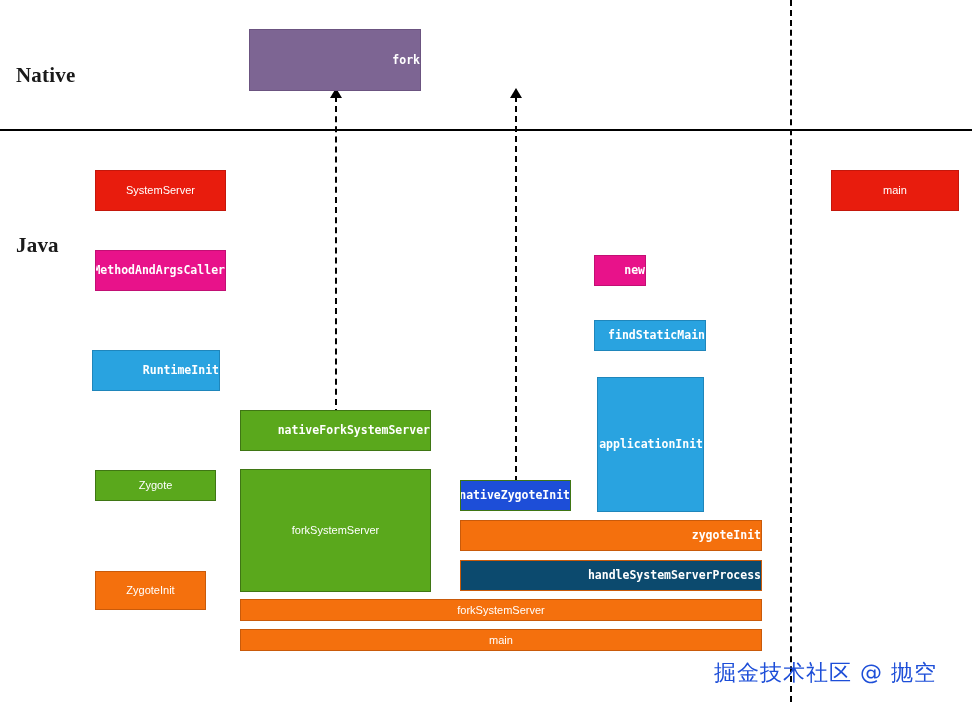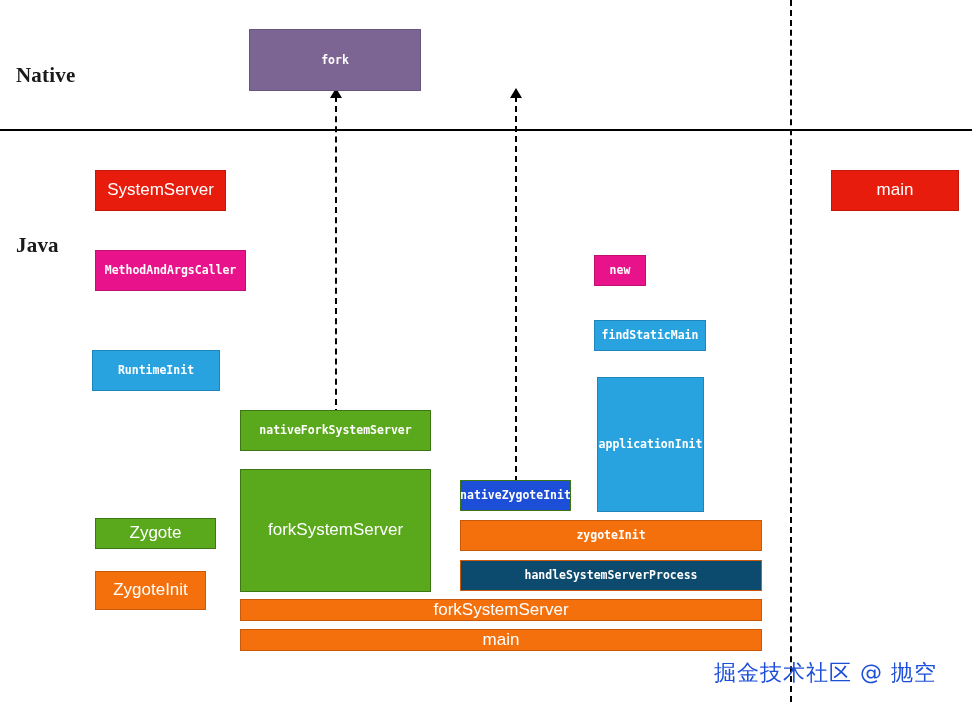--- a/index.html
+++ b/index.html
@@ -53,25 +53,26 @@
     justify-content: center;
     color: #ffffff;
     text-align: center;
     line-height: 1.1;
     overflow: hidden;
   }
   .node.mono {
     font-family: "DejaVu Sans Mono", "Liberation Mono", monospace;
     font-weight: bold;
     font-size: 11.5px;
+    justify-content: flex-end;
   }
   .node.sans {
     font-family: "Liberation Sans", sans-serif;
     font-weight: normal;
-    font-size: 17px;
+    font-size: 11px;
   }
   .watermark {
     position: absolute;
     font-family: "DejaVu Sans", sans-serif;
     font-size: 22px;
     color: #b9b9b9;
     white-space: nowrap;
     letter-spacing: 1px;
   }
 </style>
@@ -89,39 +90,39 @@
     <div class="arrow-head" style="left: 510px; top: 88px;"></div>
     <div class="node mono" style="left: 249px; top: 29px; width: 172px; height: 62px; background: rgb(125, 101, 147); border: 1px solid rgb(107, 84, 128);">
       <span>fork</span>
     </div>
     <div class="node sans" style="left: 95px; top: 170px; width: 131px; height: 41px; background: rgb(232, 28, 13); border: 1px solid rgb(196, 23, 11);">
       <span>SystemServer</span>
     </div>
     <div class="node sans" style="left: 831px; top: 170px; width: 128px; height: 41px; background: rgb(232, 28, 13); border: 1px solid rgb(196, 23, 11);">
       <span>main</span>
     </div>
-    <div class="node mono" style="left: 95px; top: 250px; width: 151px; height: 41px; background: rgb(232, 18, 138); border: 1px solid rgb(194, 15, 116);">
+    <div class="node mono" style="left: 95px; top: 250px; width: 131px; height: 41px; background: rgb(232, 18, 138); border: 1px solid rgb(194, 15, 116);">
       <span>MethodAndArgsCaller</span>
     </div>
     <div class="node mono" style="left: 594px; top: 255px; width: 52px; height: 31px; background: rgb(232, 18, 138); border: 1px solid rgb(194, 15, 116);">
       <span>new</span>
     </div>
     <div class="node mono" style="left: 594px; top: 320px; width: 112px; height: 31px; background: rgb(41, 163, 224); border: 1px solid rgb(31, 134, 187);">
       <span>findStaticMain</span>
     </div>
     <div class="node mono" style="left: 92px; top: 350px; width: 128px; height: 41px; background: rgb(41, 163, 224); border: 1px solid rgb(31, 134, 187);">
       <span>RuntimeInit</span>
     </div>
     <div class="node mono" style="left: 597px; top: 377px; width: 107px; height: 135px; background: rgb(41, 163, 224); border: 1px solid rgb(31, 134, 187);">
       <span>applicationInit</span>
     </div>
     <div class="node mono" style="left: 240px; top: 410px; width: 191px; height: 41px; background: rgb(90, 168, 28); border: 1px solid rgb(63, 118, 20);">
       <span>nativeForkSystemServer</span>
     </div>
-    <div class="node sans" style="left: 95px; top: 470px; width: 121px; height: 31px; background: rgb(90, 168, 28); border: 1px solid rgb(63, 118, 20); margin-top: 48px;">
+    <div class="node sans" style="left: 95px; top: 470px; width: 121px; height: 31px; background: rgb(90, 168, 28); border: 1px solid rgb(63, 118, 20);">
       <span>Zygote</span>
     </div>
     <div class="node sans" style="left: 240px; top: 469px; width: 191px; height: 123px; background: rgb(90, 168, 28); border: 1px solid rgb(63, 118, 20);">
       <span>forkSystemServer</span>
     </div>
     <div class="node mono" style="left: 460px; top: 480px; width: 111px; height: 31px; background: #1d4ed8; border: 1px solid rgb(63, 118, 20);">
       <span>nativeZygoteInit</span>
     </div>
     <div class="node sans" style="left: 95px; top: 571px; width: 111px; height: 39px; background: rgb(244, 112, 13); border: 1px solid rgb(201, 90, 10);">
       <span>ZygoteInit</span>

